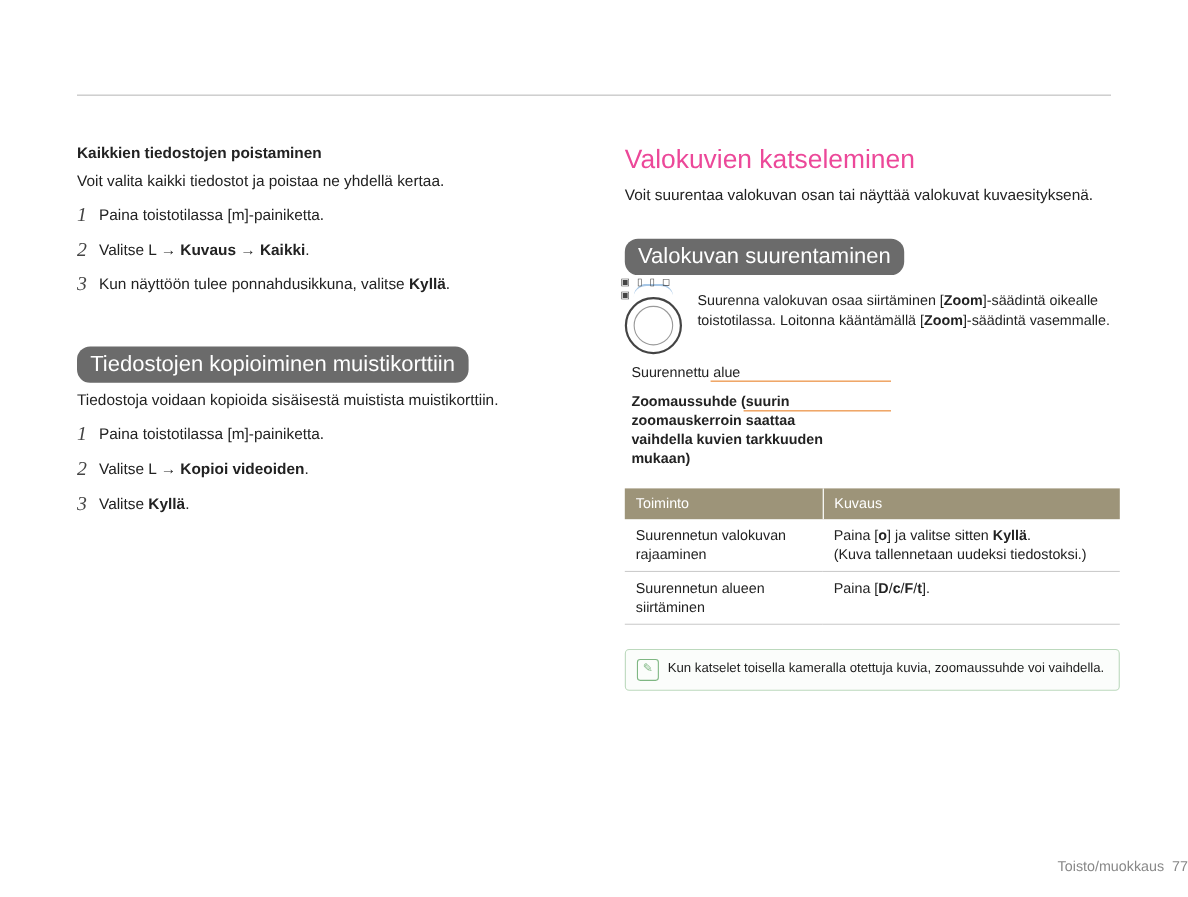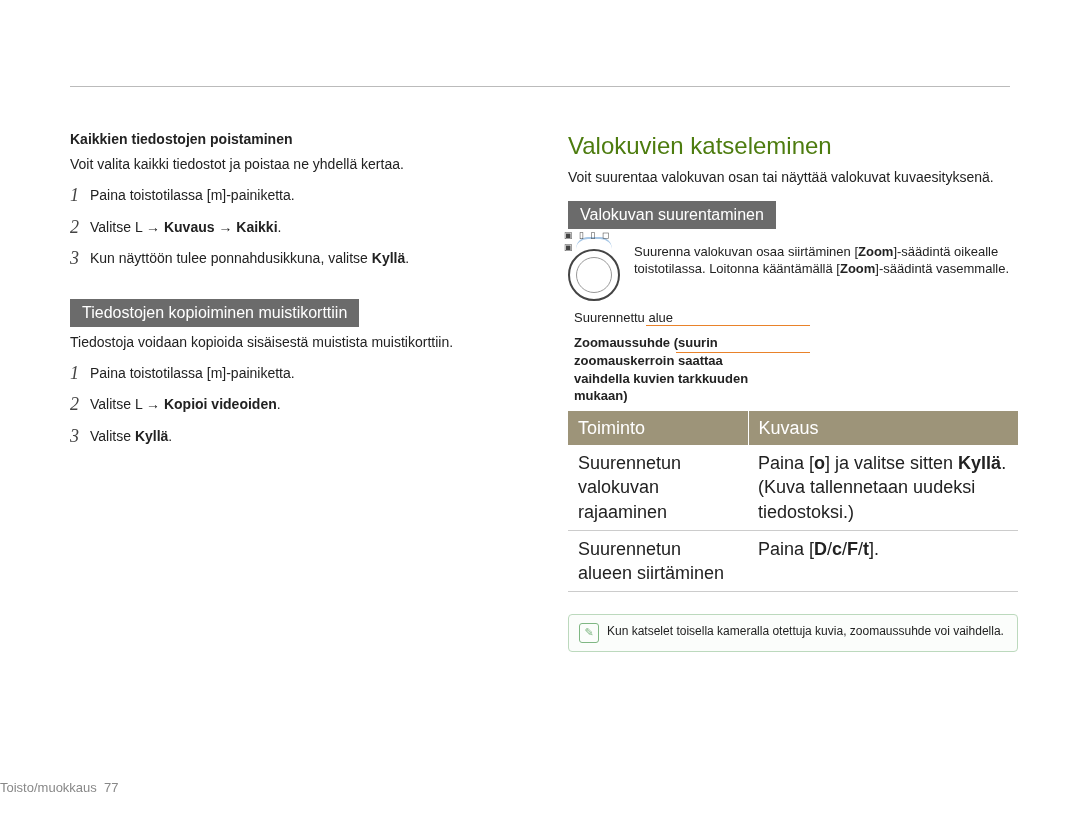--- a/index.html
+++ b/index.html
@@ -67,29 +67,30 @@
     color: #444;
     line-height: 1.1;
   }
   .ol-txt {
     flex: 1;
   }
   .pill {
     display: inline-block;
     background: #6b6b6b;
     color: #fff;
-    border-radius: 0;
+    border-radius: 12px;
     padding: 3px 12px;
-    font-size: 16px;
+    font-size: 20px;
+    margin-top: 16px;
   }
   .section-gap {
     margin-top: 30px;
   }
   .big-title {
-    color: #4d7c0f;
+    color: #ec4899;
     font-size: 24px;
     font-weight: 300;
   }
   .para {
     margin-top: 6px;
   }
   .zoom-block {
     display: flex;
     align-items: flex-start;
     margin-top: 14px;
@@ -225,24 +226,24 @@
   .label-b {
     margin-top: 8px;
     font-weight: bold;
   }
   .leader-a, .leader-b {
     position: absolute;
     border-top: 1px solid #e9822a;
     height: 0;
   }
   table.actions {
-    margin-top: 6px;
+    margin-top: 18px;
     border-collapse: collapse;
     width: 100%;
-    font-size: 18px;
+    font-size: 13px;
   }
   table.actions th {
     background: #9d9479;
     color: #fff;
     text-align: left;
     font-weight: normal;
     padding: 5px 10px;
     border-right: 1px solid #fff;
   }
   table.actions th:last-child {
@@ -272,21 +273,21 @@
     text-align: center;
     font-size: 11px;
     line-height: 16px;
     margin-right: 8px;
     flex: 0 0 auto;
   }
   .footer {
     position: absolute;
     bottom: 18px;
     left: 0; right: 0;
-    text-align: left;
+    text-align: right;
     color: #888;
     font-size: 13px;
   }
 </style>
 </head>
 <body>
 
 <div class="page">
 
   <div class="header-rule"></div>

